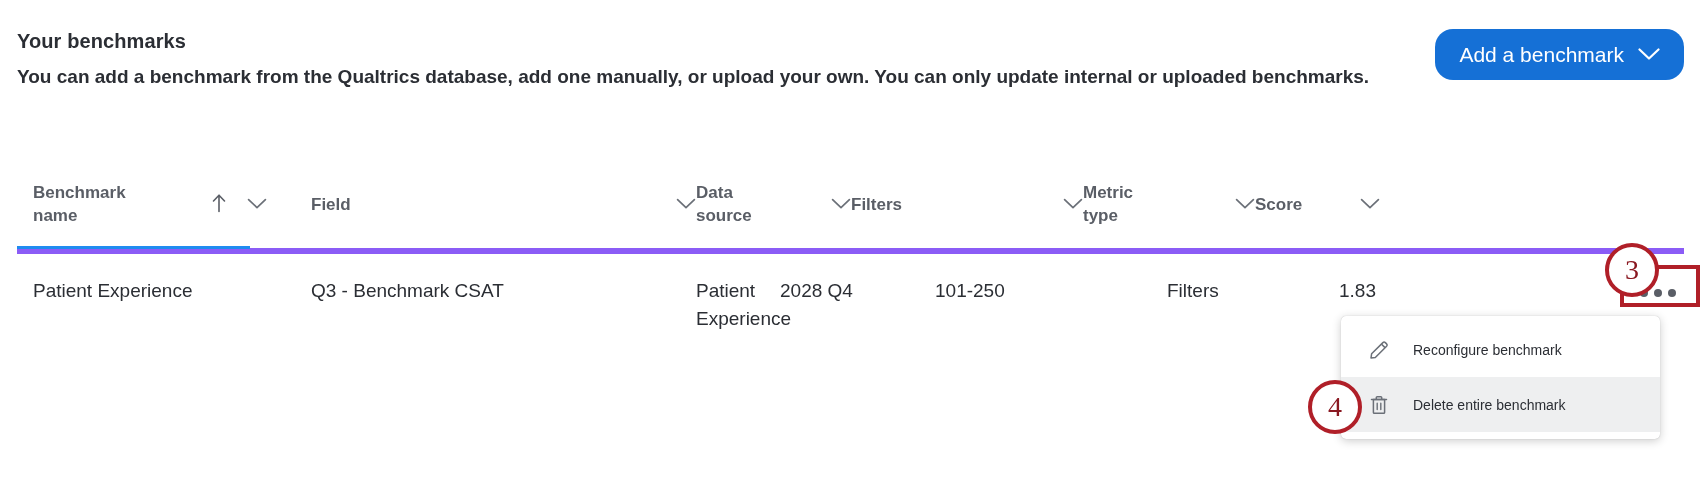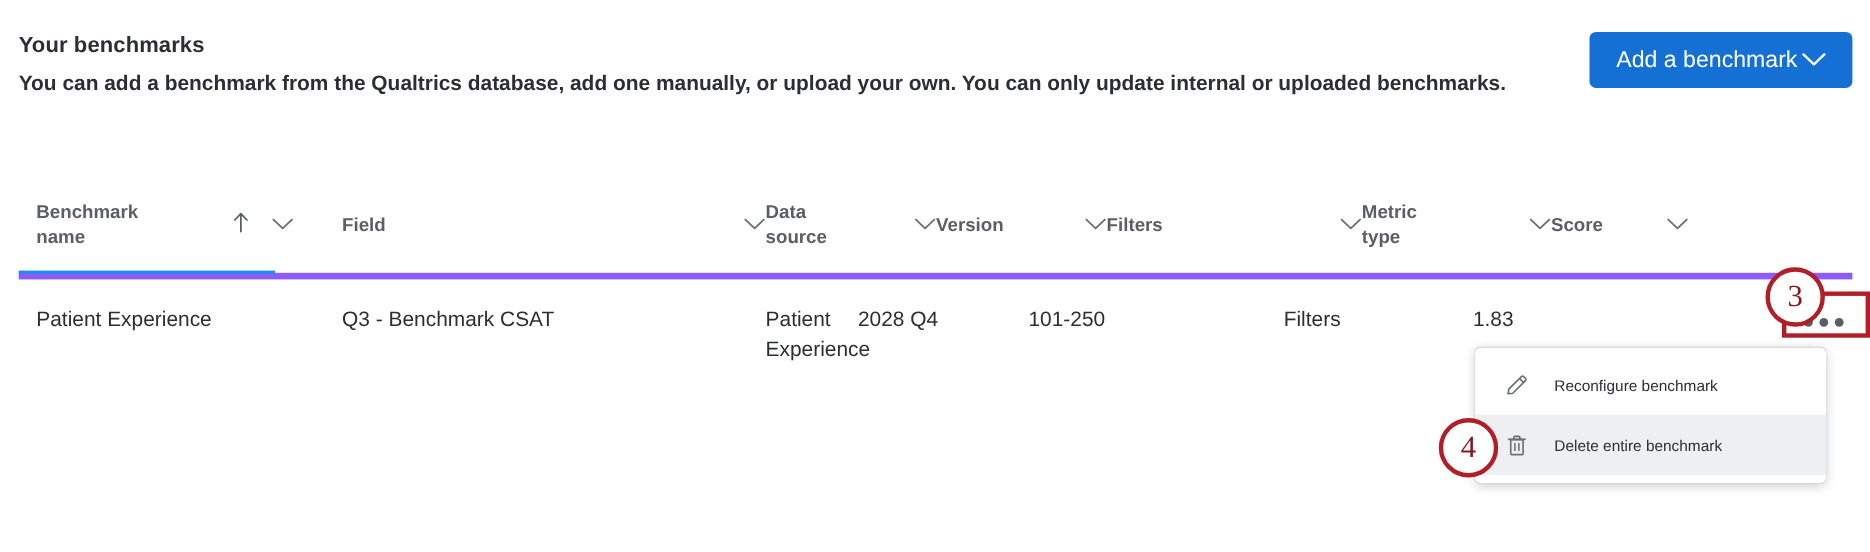--- a/index.html
+++ b/index.html
@@ -41,28 +41,28 @@
     white-space: nowrap;
   }
 
   .add-benchmark-btn {
     position: absolute;
     right: 16px;
     top: 29px;
     height: 51px;
     background: #1570d6;
     border: none;
-    border-radius: 6px;
+    border-radius: 18px;
     color: #ffffff;
     font-family: "Liberation Sans", sans-serif;
     font-size: 21px;
     padding: 0 24px;
     display: flex;
     align-items: center;
-    gap: 4px;
+    gap: 14px;
     cursor: pointer;
     box-sizing: border-box;
   }
   .add-benchmark-btn .chev {
     display: inline-flex;
     align-items: center;
   }
 
   
   .bench-table {
@@ -276,30 +276,20 @@
       <div class="th-label wrap">Data source</div>
       <div class="th-icons">
         <span class="chev-icon">
           <svg width="20" height="12" viewBox="0 0 20 12" fill="none" xmlns="http://www.w3.org/2000/svg">
             <path d="M1.6 1.6 L10 9.6 L18.4 1.6" stroke="#6b7078" stroke-width="1.7" stroke-linecap="round" stroke-linejoin="round"></path>
           </svg>
         </span>
       </div>
     </div>
 
-    <div class="th c-ver">
-      <div class="th-label">Version</div>
-      <div class="th-icons">
-        <span class="chev-icon">
-          <svg width="20" height="12" viewBox="0 0 20 12" fill="none" xmlns="http://www.w3.org/2000/svg">
-            <path d="M1.6 1.6 L10 9.6 L18.4 1.6" stroke="#6b7078" stroke-width="1.7" stroke-linecap="round" stroke-linejoin="round"></path>
-          </svg>
-        </span>
-      </div>
-    </div>
 
     <div class="th c-filt">
       <div class="th-label">Filters</div>
       <div class="th-icons">
         <span class="chev-icon">
           <svg width="20" height="12" viewBox="0 0 20 12" fill="none" xmlns="http://www.w3.org/2000/svg">
             <path d="M1.6 1.6 L10 9.6 L18.4 1.6" stroke="#6b7078" stroke-width="1.7" stroke-linecap="round" stroke-linejoin="round"></path>
           </svg>
         </span>
       </div>

